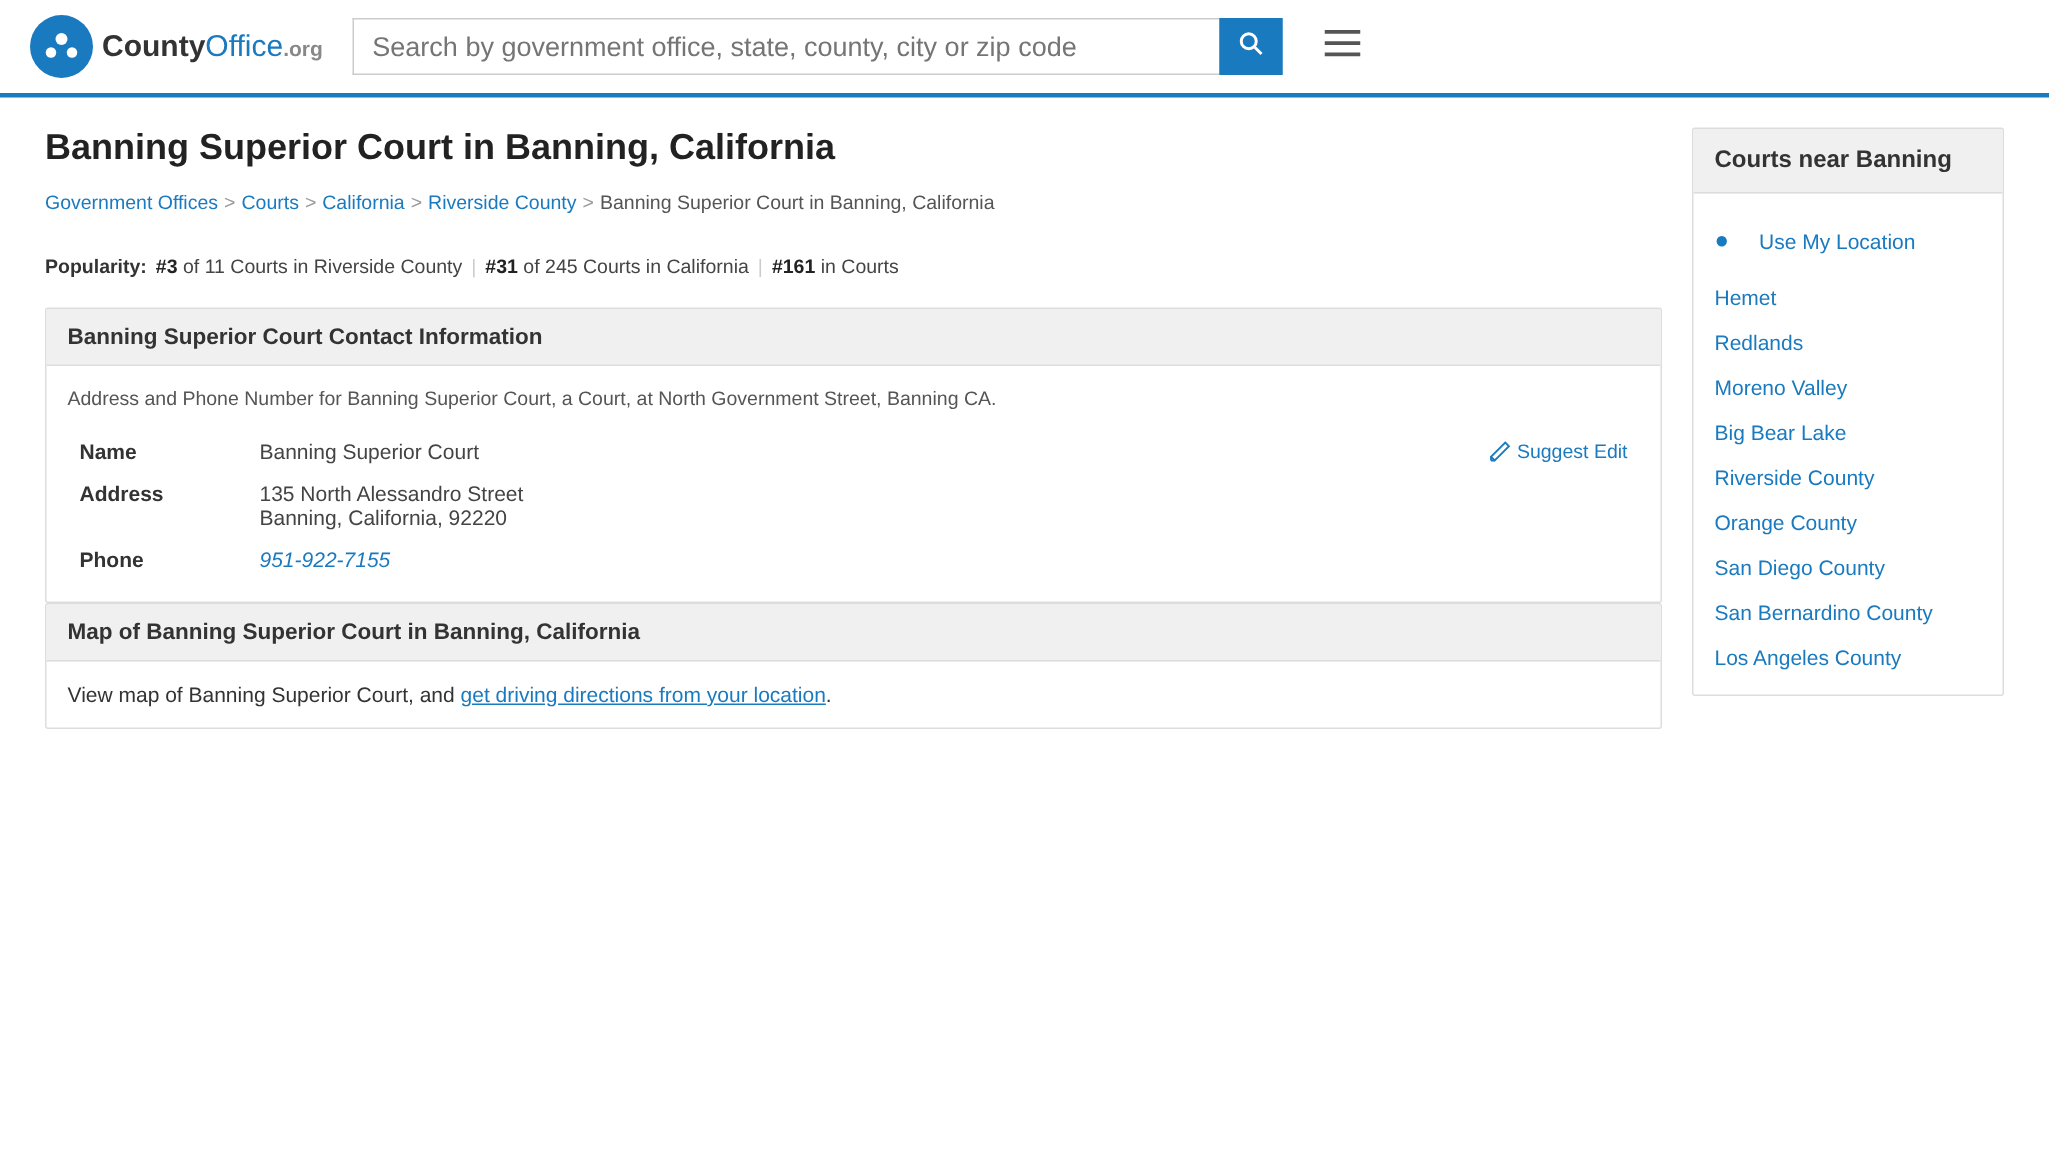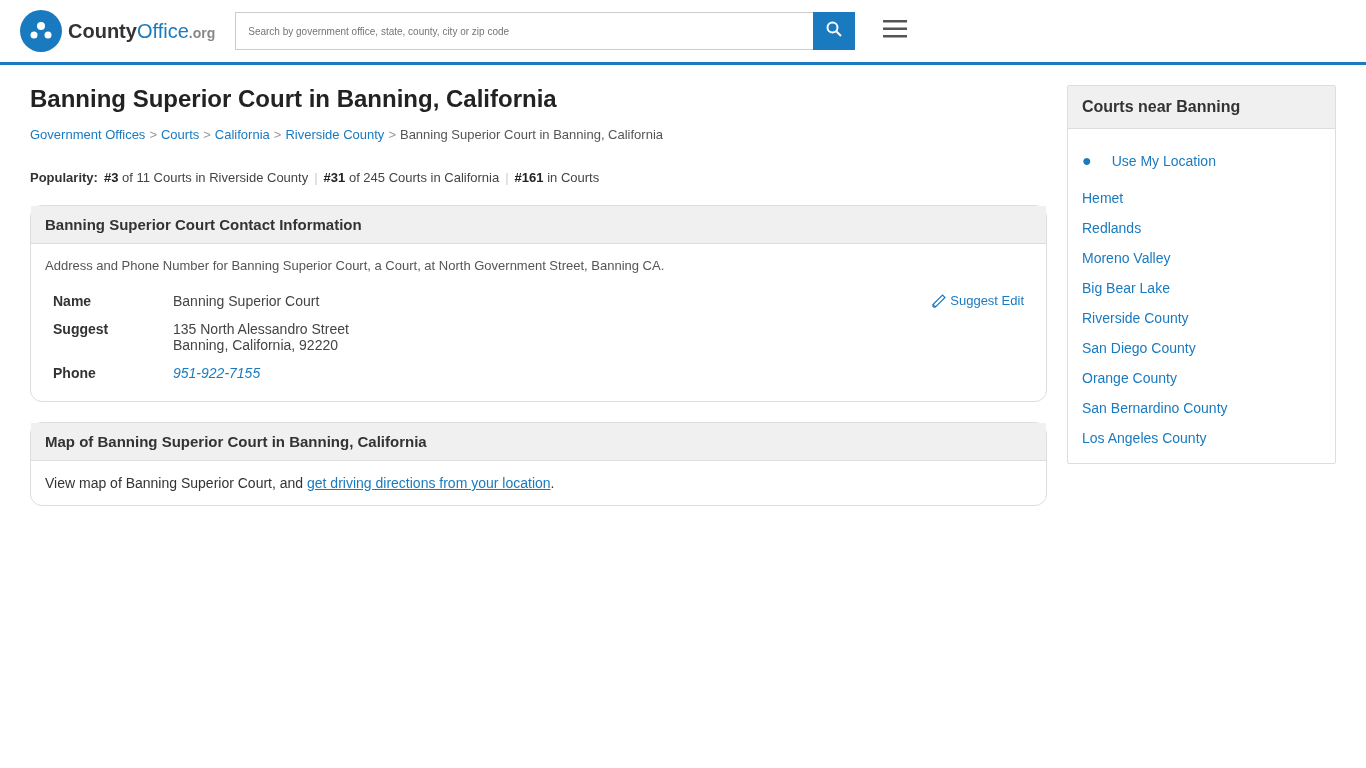--- a/index.html
+++ b/index.html
@@ -35,21 +35,21 @@
       align-items: center;
       flex: 1;
       max-width: 620px;
       margin: 0 20px;
     }
     .search-input {
       flex: 1;
       padding: 8px 12px;
       border: 1px solid #ccc;
       border-right: none;
-      font-size: 10px;
+      font-size: 18px;
       outline: none;
       height: 38px;
     }
     .search-button {
       background: #1a7abf;
       border: 1px solid #1a7abf;
       color: white;
       padding: 0 12px;
       height: 38px;
       cursor: pointer;
@@ -69,21 +69,21 @@
       max-width: 1366px;
       margin: 0 auto;
       padding: 20px 30px;
       display: flex;
       gap: 20px;
     }
     .content-area {
       flex: 1;
     }
     .sidebar {
-      width: 269px;
+      width: 208px;
       flex-shrink: 0;
     }
 
     
     .page-title {
       font-size: 24px;
       font-weight: bold;
       color: #222;
       margin-bottom: 14px;
     }
@@ -114,22 +114,21 @@
       gap: 6px;
     }
     .popularity-label { font-weight: bold; }
     .popularity-item { color: #444; }
     .popularity-item b { color: #222; }
     .popularity-divider { color: #ccc; }
 
     
     .section {
       border: 1px solid #ddd;
-      border-radius: 12px;
-      margin-bottom: 20px;
+      border-radius: 2px;
     }
     .section-header {
       background: #f0f0f0;
       padding: 10px 14px;
       font-size: 15px;
       font-weight: bold;
       color: #333;
       border-bottom: 1px solid #ddd;
     }
     .section-body {
@@ -308,21 +307,21 @@
                 <svg width="14" height="14" viewBox="0 0 14 14" fill="none">
                   <path d="M1 10.5L3.5 13L13 3.5L10.5 1L1 10.5Z" stroke="#1a7abf" stroke-width="1.2" fill="none"></path>
                   <line x1="1" y1="10.5" x2="1" y2="13" stroke="#1a7abf" stroke-width="1.2"></line>
                   <line x1="1" y1="13" x2="3.5" y2="13" stroke="#1a7abf" stroke-width="1.2"></line>
                 </svg>
                 <span>Suggest Edit</span>
               </a>
             </td>
           </tr>
           <tr>
-            <td>Suggest</td>
+            <td>Address</td>
             <td>
               <div>135 North Alessandro Street</div>
               <div>Banning, California, 92220</div>
             </td>
           </tr>
           <tr>
             <td>Phone</td>
             <td>
               <a class="phone-link" href="#">951-922-7155</a>
             </td>
@@ -362,24 +361,24 @@
         <li>
             <a href="#">Moreno Valley</a>
           </li>
         <li>
             <a href="#">Big Bear Lake</a>
           </li>
         <li>
             <a href="#">Riverside County</a>
           </li>
         <li>
+            <a href="#">Orange County</a>
+          </li>
+        <li>
             <a href="#">San Diego County</a>
-          </li>
-        <li>
-            <a href="#">Orange County</a>
           </li>
         <li>
             <a href="#">San Bernardino County</a>
           </li>
         <li>
             <a href="#">Los Angeles County</a>
           </li>
       </ul>
     </div>
   </aside>

